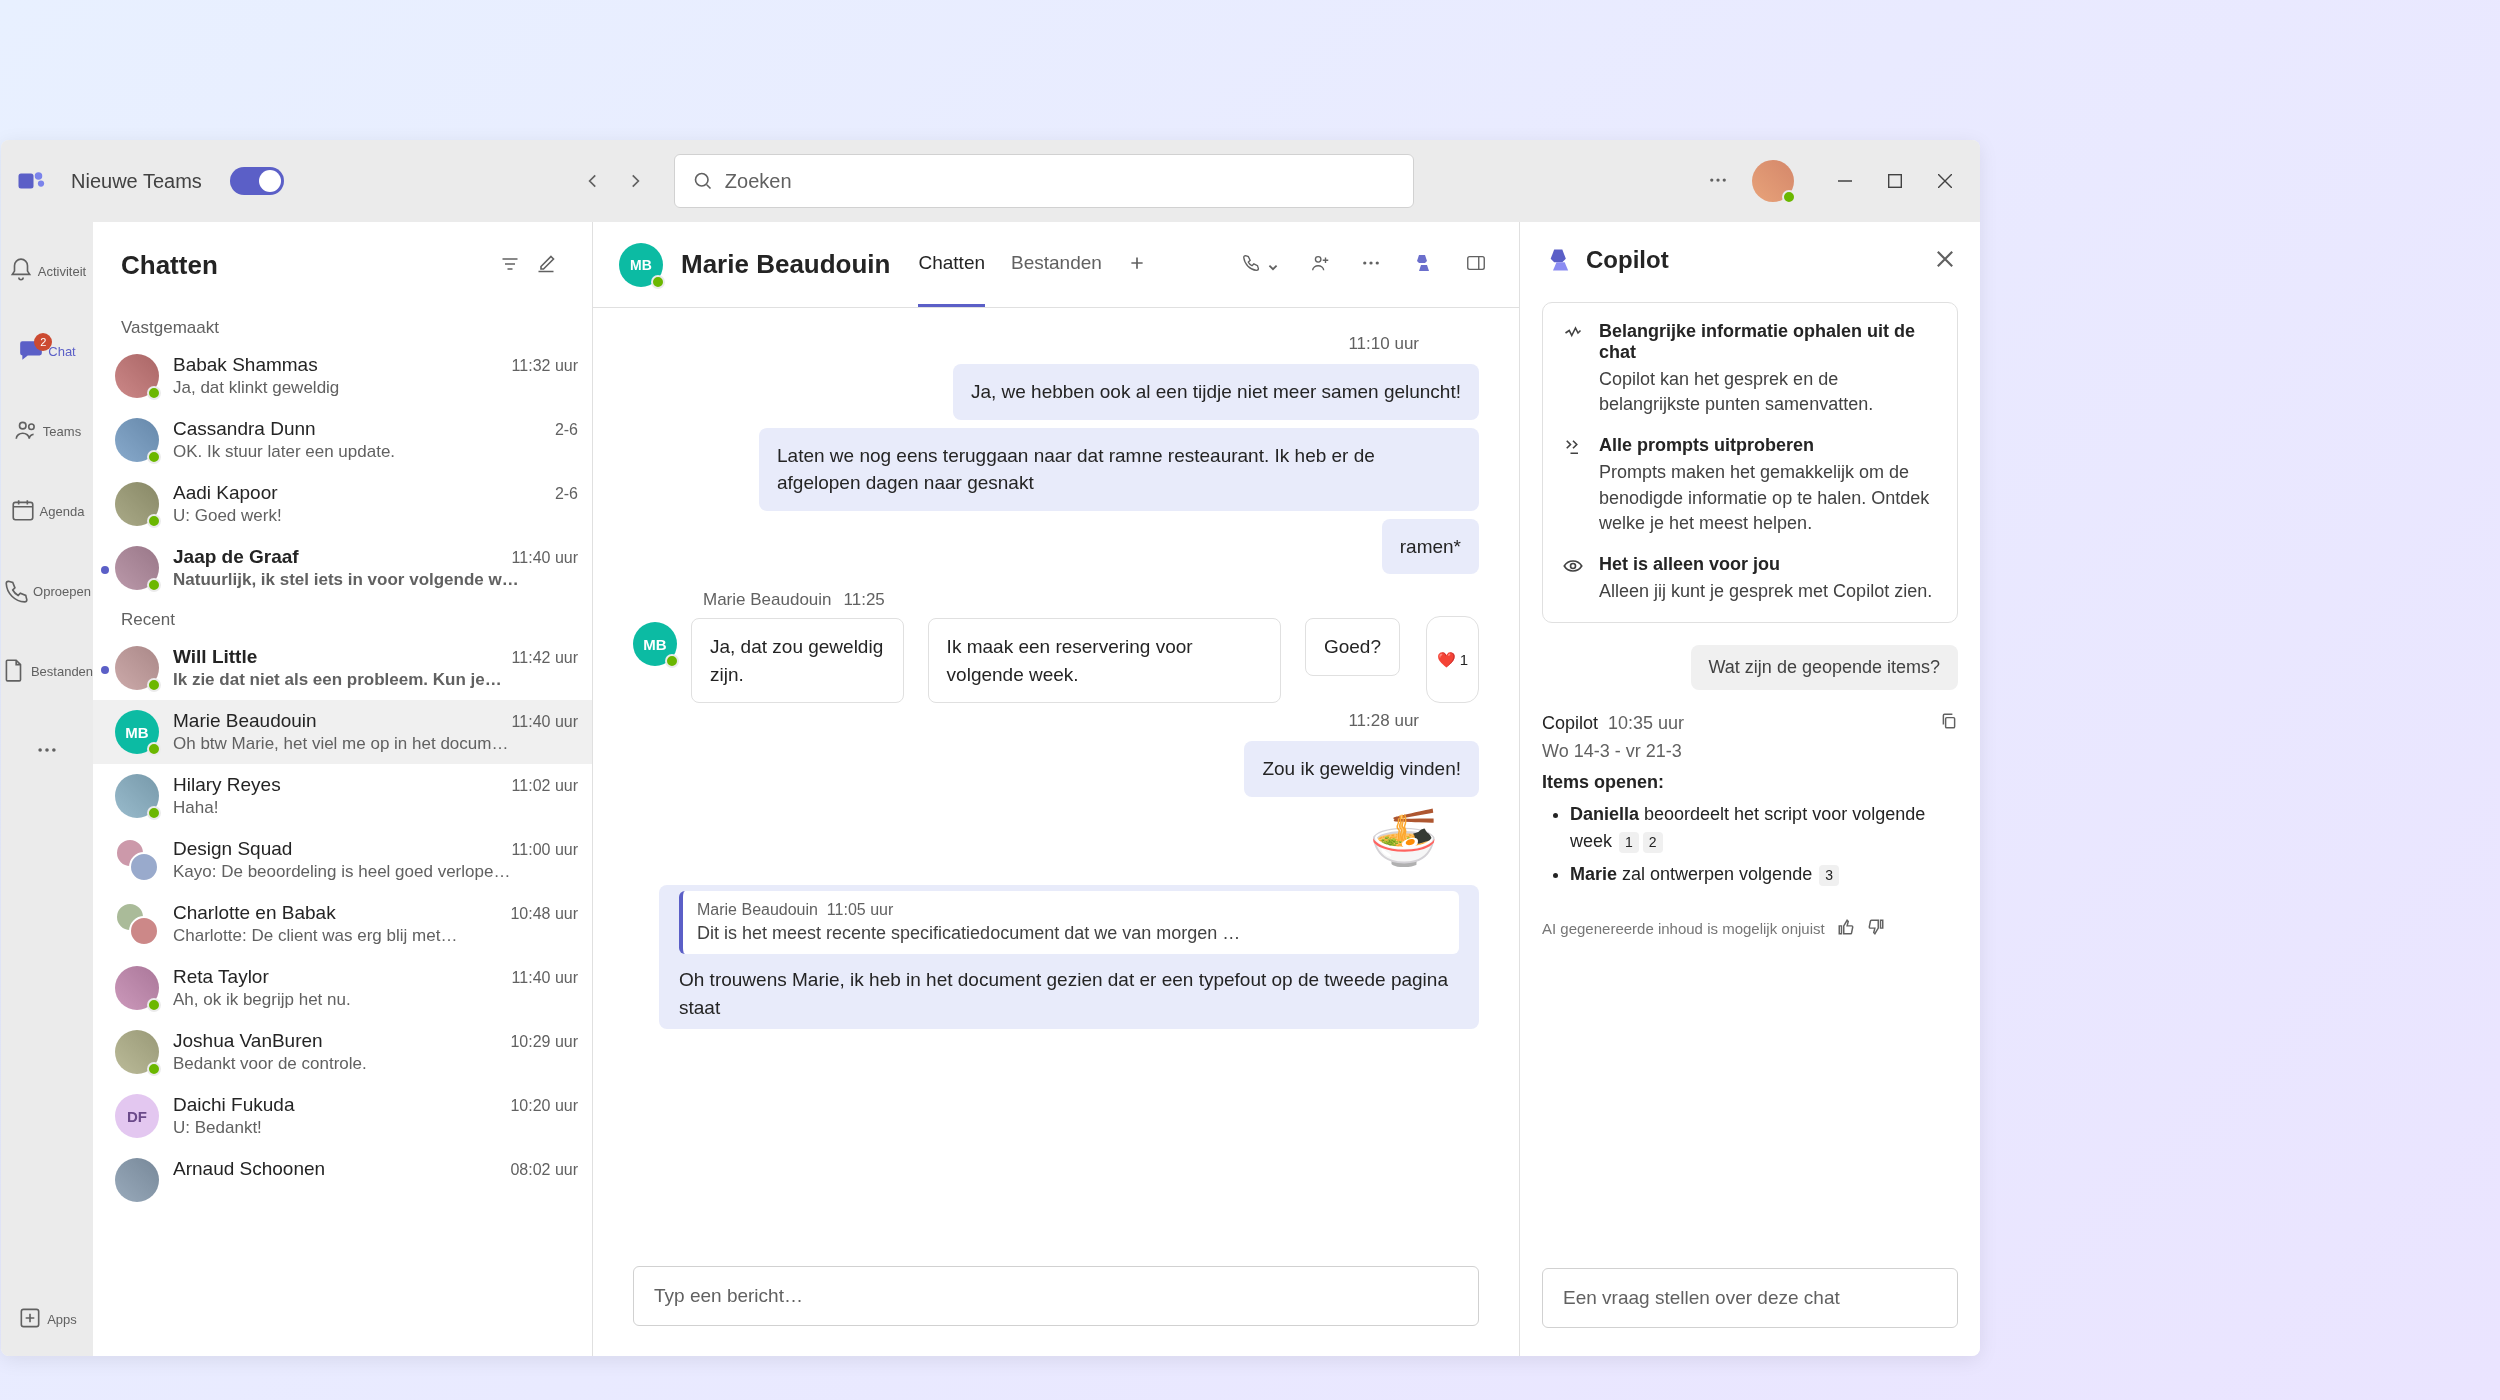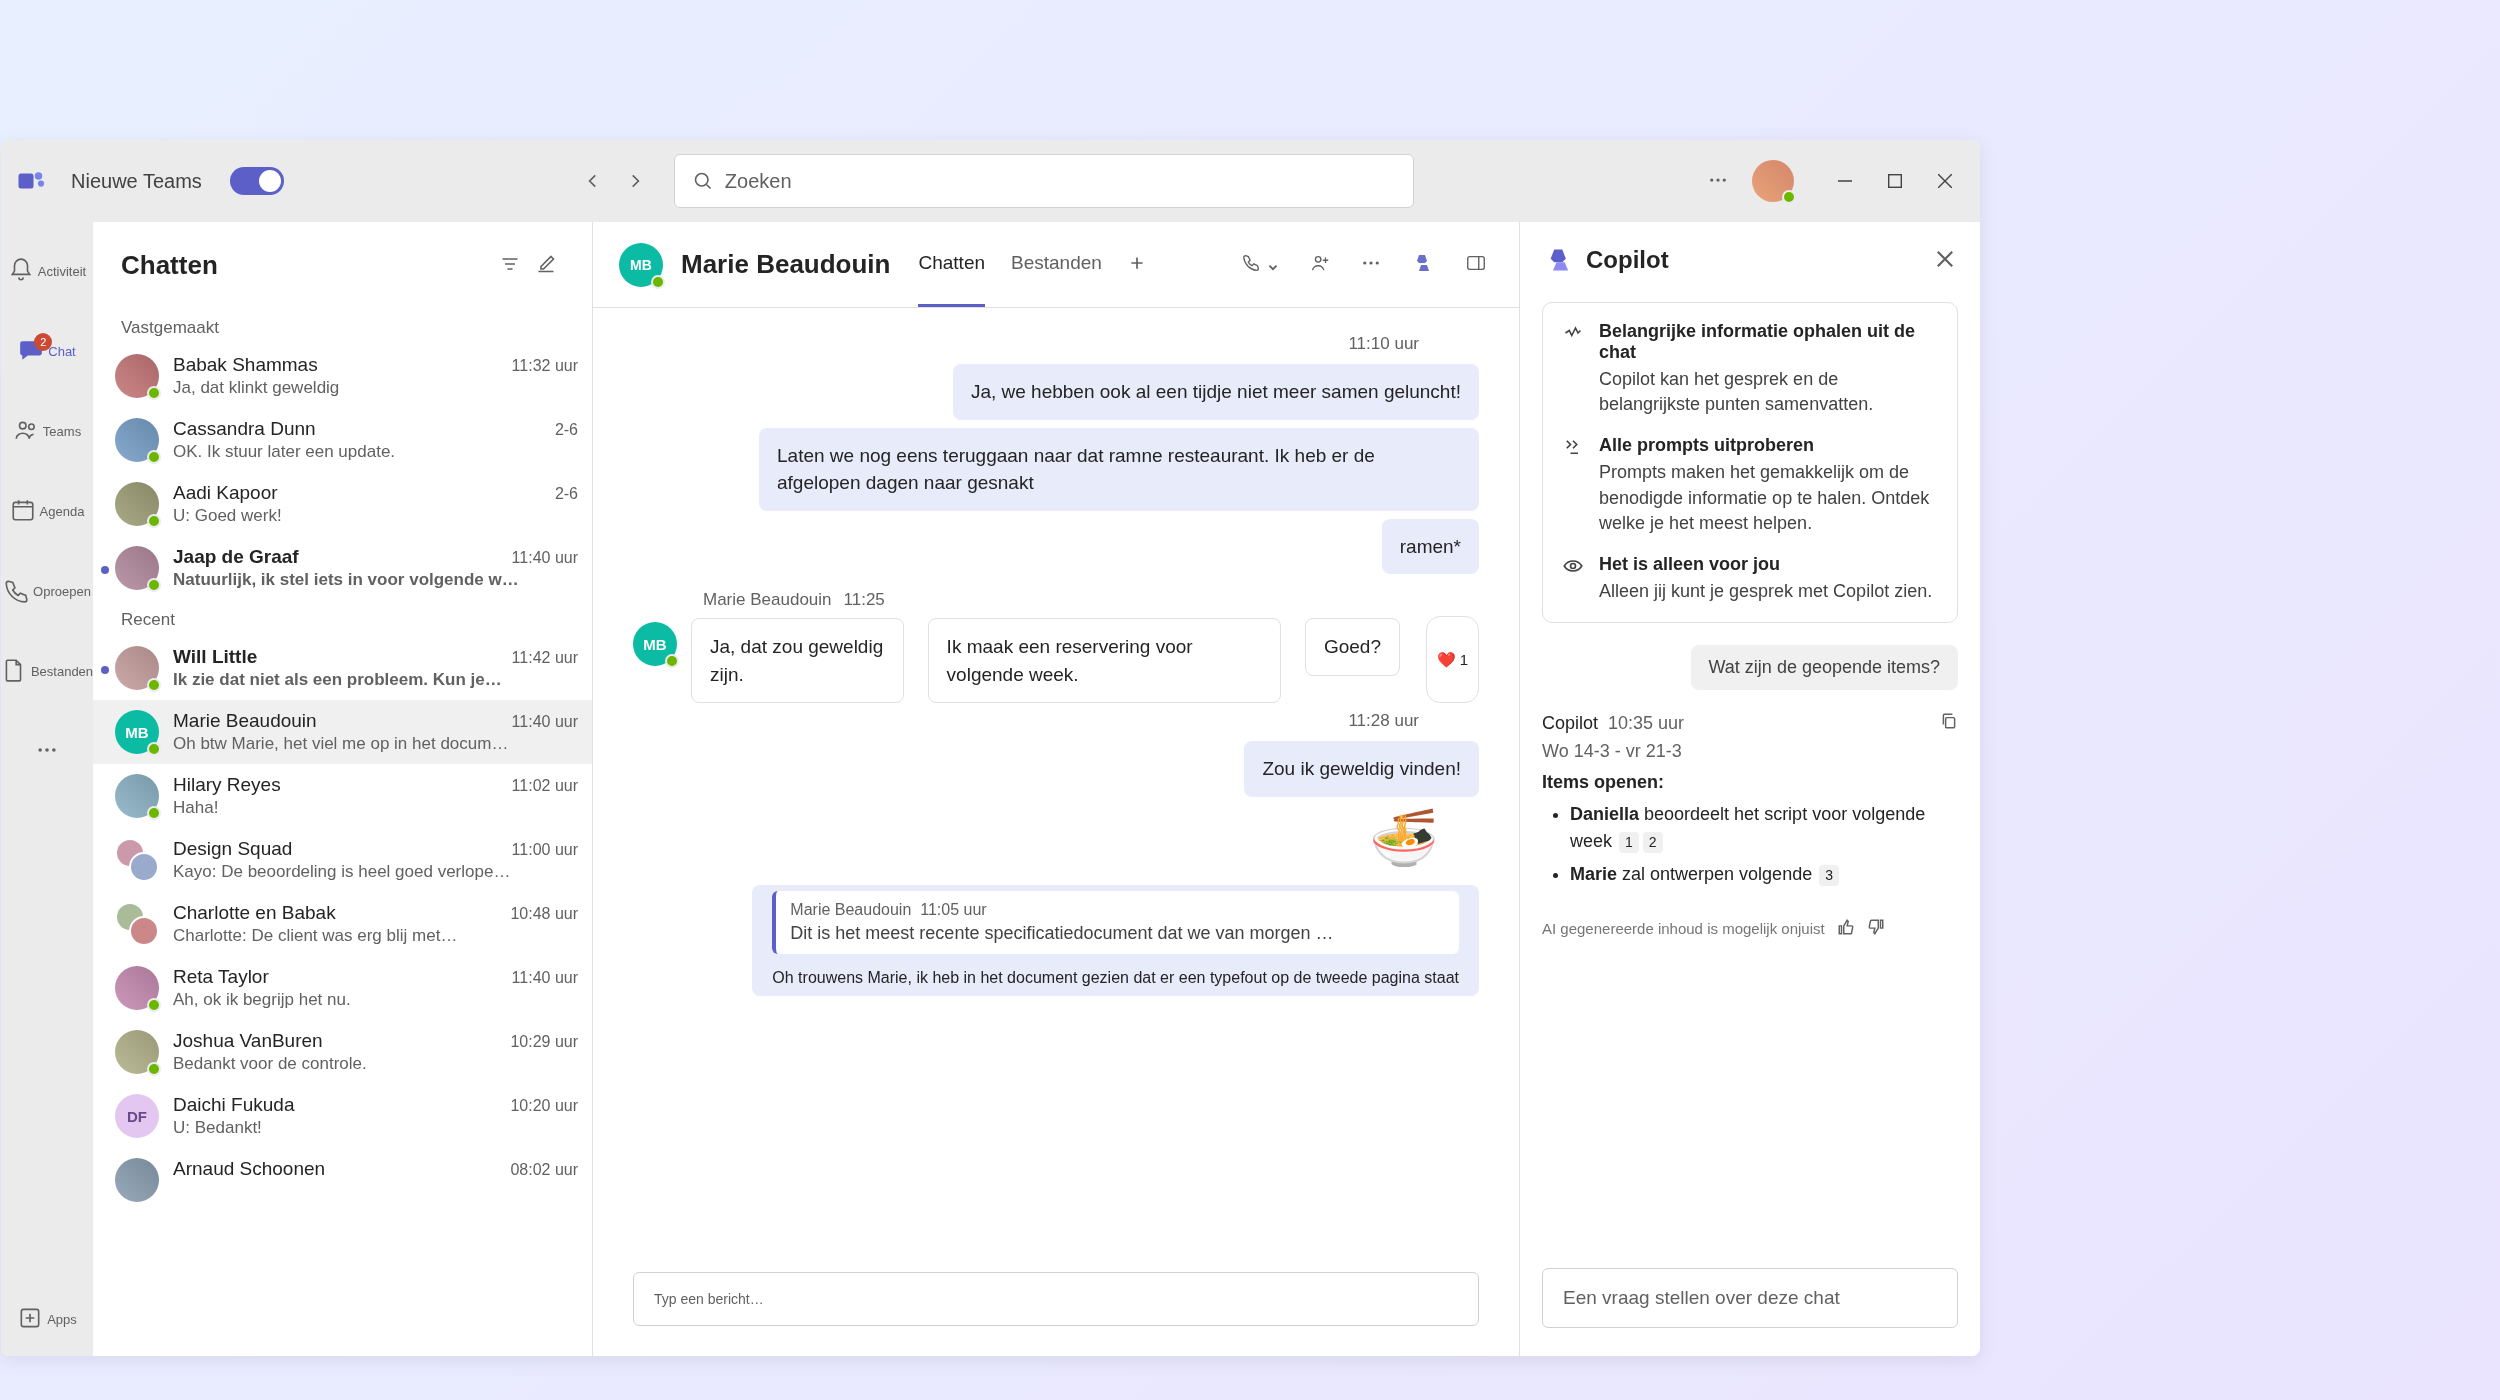--- a/index.html
+++ b/index.html
@@ -79,24 +79,24 @@
 .msg-in { display: flex; gap: 14px; margin-bottom: 8px; align-items: flex-start; }
 .msg-in .ci-avatar { margin-top: 4px; }
 .msg-in-col { display: flex; flex-direction: row; gap: 24px; }
 .bubble-in { background: #fff; border: 1px solid #e0e0e0; border-radius: 8px; padding: 14px 18px; max-width: 720px; font-size: 19px; line-height: 1.45; align-self: flex-start; }
 .reaction { display: inline-flex; align-items: center; gap: 4px; background: #fff; border: 1px solid #e0e0e0; border-radius: 14px; padding: 3px 10px; font-size: 15px; margin-left: 2px; margin-top: -2px; }
 .big-emoji { font-size: 56px; text-align: right; margin: 6px 40px 14px 0; }
 .reply-card { background: #e8ebfa; border-radius: 8px; padding: 6px 20px; max-width: 820px; margin-left: auto; margin-right: 0; }
 .reply-quote { background: #fff; border-left: 4px solid #5b5fc7; border-radius: 6px; padding: 10px 14px; margin-bottom: 12px; }
 .reply-quote-hdr { font-size: 16px; color: #616161; margin-bottom: 4px; }
 .reply-quote-body { font-size: 18px; color: #424242; white-space: nowrap; overflow: hidden; text-overflow: ellipsis; }
-.reply-text { font-size: 16px; line-height: 1.5; }
+.reply-text { font-size: 19px; line-height: 1.5; }
 
 .composer { padding: 0 40px 30px; }
-.composer-box { border: 1px solid #d1d1d1; border-radius: 6px; padding: 18px 20px; color: #616161; font-size: 14px; background: #fff; }
+.composer-box { border: 1px solid #d1d1d1; border-radius: 6px; padding: 18px 20px; color: #616161; font-size: 19px; background: #fff; }
 
 
 .copilot { width: 460px; background: #fff; display: flex; flex-direction: column; }
 .cop-hdr { display: flex; align-items: center; padding: 24px 26px 18px; gap: 12px; }
 .cop-logo { width: 28px; height: 28px; }
 .cop-title { font-size: 24px; font-weight: 700; flex: 1; }
 .cop-close { color: #616161; cursor: pointer; }
 .cop-card { border: 1px solid #e0e0e0; border-radius: 10px; margin: 10px 22px; padding: 18px 20px; }
 .cop-card-item { display: flex; gap: 14px; margin-bottom: 18px; }
 .cop-card-item:last-child { margin-bottom: 0; }

